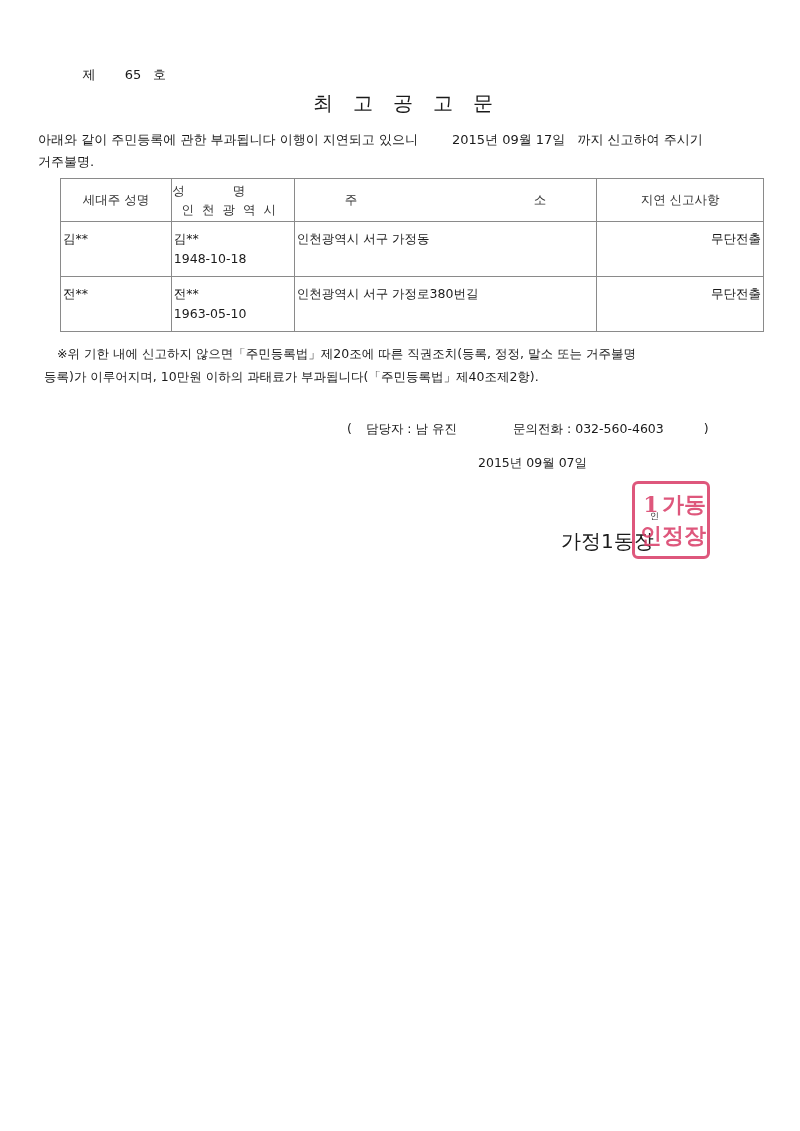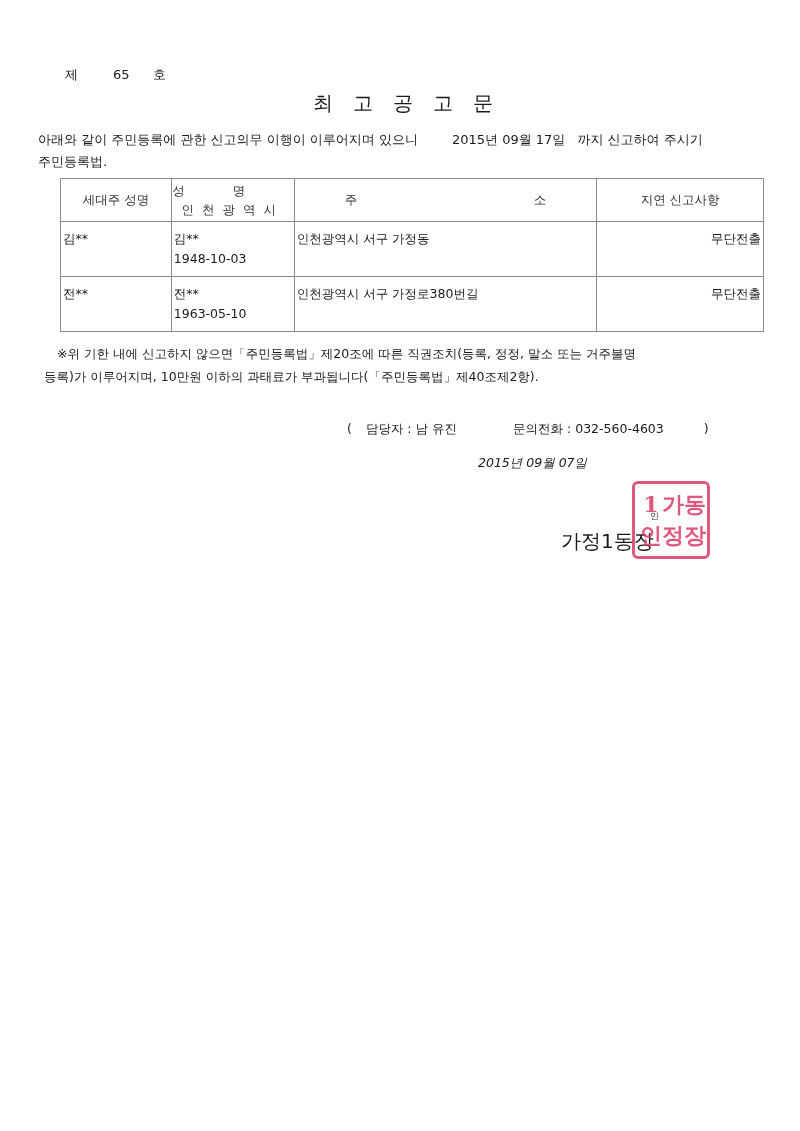--- a/index.html
+++ b/index.html
@@ -1,18 +1,18 @@
 <!DOCTYPE html>
 <html><head>
 <meta charset="utf-8">
 <style>
   html, body { margin:0; padding:0; background:#ffffff; }
   body { width:800px; height:1131px; position:relative; overflow:hidden;
          font-family:"DejaVu Sans", "Liberation Sans", sans-serif; color:#1a1a1a; }
-  .abs { position:absolute; white-space:nowrap; }
+  .abs { position:absolute; white-space:nowrap;text-align:center; }
   #doc-number { left:65px; top:66px; font-size:13px; letter-spacing:0px; }
   #doc-number span { display:inline-block; }
   #doc-number .n1 { width:48px; }
   #doc-number .n2 { width:40px; }
   #title { left:0; width:800px; top:90px; text-align:center; font-size:20px; letter-spacing:20px;
            font-family:"DejaVu Serif", "Liberation Serif", serif; padding-left:13px; }
   #intro1 { left:38px; top:131px; font-size:13px; }
   #intro1 .gap { display:inline-block; width:34px; }
   #intro1 .gap2 { display:inline-block; width:12px; }
   #intro2 { left:38px; top:153px; font-size:13px; }
@@ -27,43 +27,43 @@
   .hdr2 .sp2 { letter-spacing:8px; }
   .addr-hdr { display:flex; justify-content:space-between; padding:0 50px 0 50px; }
   .cell-txt { padding:7px 2px 0 2px; line-height:20px; }
   .center { text-align:right; }
   #note1 { left:30px; top:346px; font-size:12.5px;margin-left:27px; }
   #note2 { left:44px; top:369px; font-size:12.5px; }
   #contact { left:347px; top:421px; font-size:12.5px; }
   #contact .g1 { display:inline-block; width:14px; }
   #contact .g2 { display:inline-block; width:56px; }
   #contact .g3 { display:inline-block; width:40px; }
-  #issue-date { left:478px; top:455px; font-size:12.5px;font-style:italic; }
+  #issue-date { left:478px; top:455px; font-size:12.5px; }
   #signer { left:561px; top:505px; font-size:20px;margin-top:23px; }
   #seal { position:absolute; left:632px; top:481px; width:78px; height:78px;
           border:3px solid #d93a66; border-radius:6px; box-sizing:border-box;
           color:#d93a66; opacity:0.85; }
   #seal .grid { position:absolute; inset:5px; display:grid; grid-template-columns:1fr 1fr 1fr;
           grid-template-rows:1fr 1fr; font-size:22px; line-height:30px; text-align:center;
           font-family:"DejaVu Serif", "Liberation Serif", serif; font-weight:bold; }
   #seal-in { left:650px; top:510px; font-size:9px; color:#333; }
 </style>
 </head>
 <body>
 
 <div class="abs" id="doc-number">
   <span class="n1">제</span><span class="n2">65</span><span>호</span>
 </div>
 
 <div class="abs" id="title">최고공고문</div>
 
 <div class="abs" id="intro1">
-  <span>아래와 같이 주민등록에 관한 신고의무 이행이 이루어지며 있으니</span><span class="gap"></span><span>2015년 09월 17일</span><span class="gap2"></span><span>까지 신고하여 주시기</span>
+  <span>아래와 같이 주민등록에 관한 부과됩니다 이행이 지연되고 있으니</span><span class="gap"></span><span>2015년 09월 17일</span><span class="gap2"></span><span>까지 신고하여 주시기</span>
 </div>
-<div class="abs" id="intro2">주민등록법.</div>
+<div class="abs" id="intro2">거주불명.</div>
 
 <table id="notice-table">
   <tbody>
       <tr>
     <th class="c1">세대주 성명</th>
     <th class="c2 hdr2">
       <div class="sp">성명</div>
       <div class="sp2">인천광역시</div>
     </th>
     <th class="c3">
@@ -74,21 +74,21 @@
     </th>
     <th class="c4">지연 신고사항</th>
   </tr>
   <tr>
     <td>
           <div class="cell-txt">김**</div>
         </td>
     <td>
           <div class="cell-txt">
             <div>김**</div>
-            <div>1948-10-03</div>
+            <div>1948-10-18</div>
           </div>
         </td>
     <td>
           <div class="cell-txt">인천광역시 서구 가정동</div>
         </td>
     <td>
           <div class="cell-txt center">무단전출</div>
         </td>
   </tr>
   <tr>

